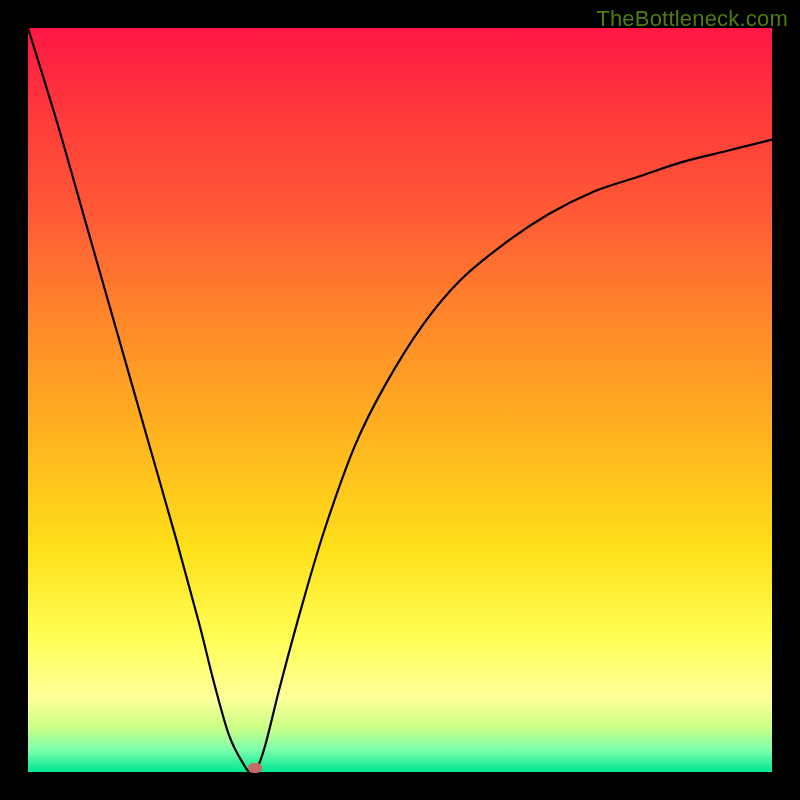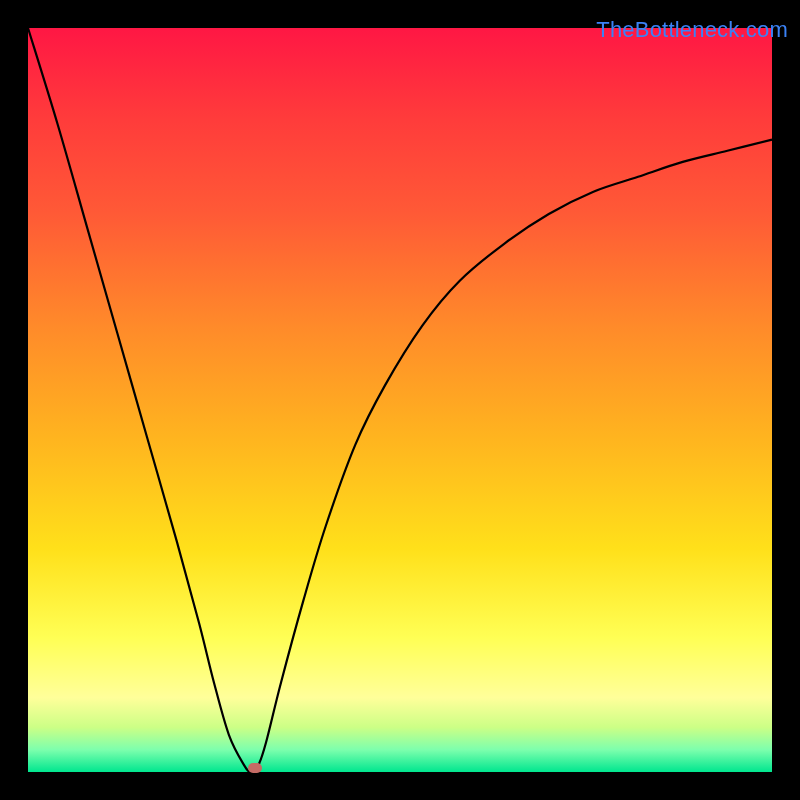--- a/index.html
+++ b/index.html
@@ -27,25 +27,25 @@
       #ffff55 82%,
       #ffff9a 90%,
       #ccff86 94%,
       #7dffad 97%,
       #00e68f 100%
     );
     overflow: visible;
   }
   .watermark {
     position: absolute;
-    top: 17px;
+    top: 6px;
     right: 12px;
     font-family: Arial, Helvetica, sans-serif;
     font-size: 22px;
-    color: #3b82f6;
+    color: #4d7c0f;
     letter-spacing: 0.2px;
   }
   svg.curve {
     position: absolute;
     left: 0; top: 0;
     width: 744px;
     height: 744px;
     overflow: visible;
   }
   .curve path {

